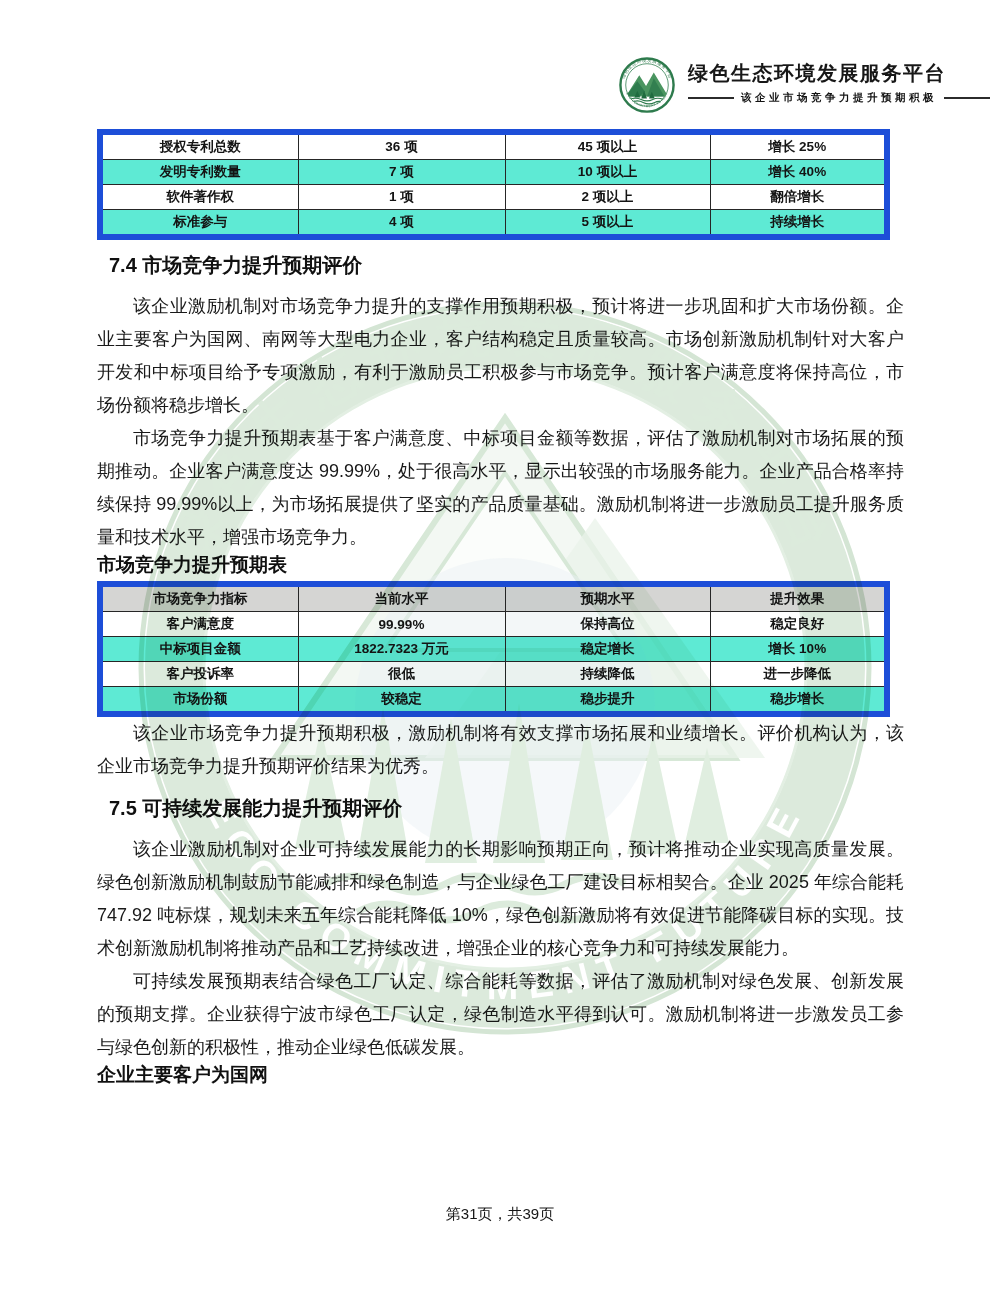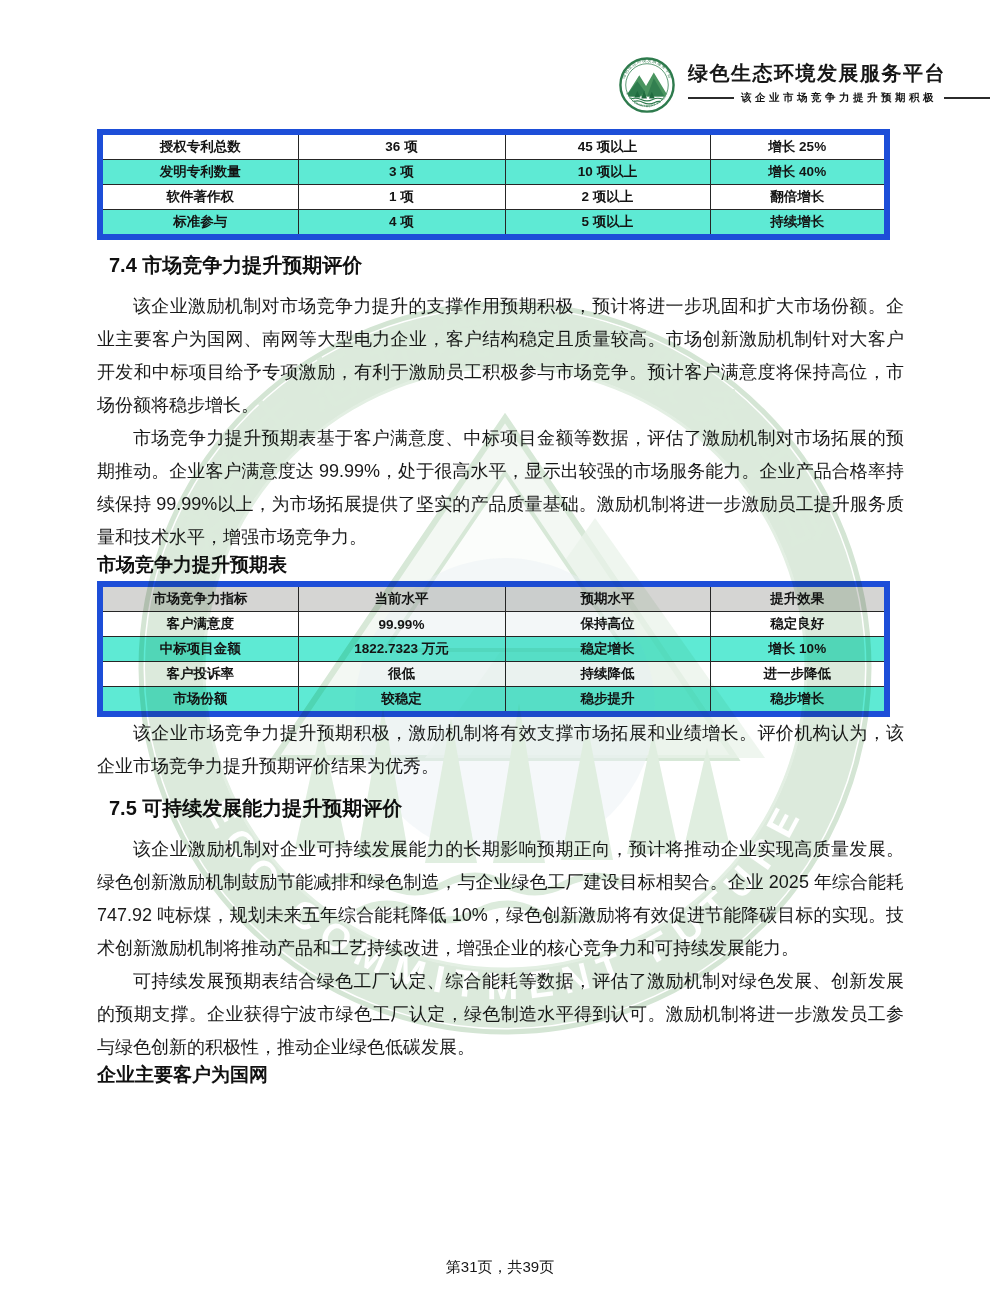--- a/index.html
+++ b/index.html
@@ -40,21 +40,21 @@
   .mt-p3{margin-top:2px;}
   .mt-t2title{margin-top:6px;}
   .mt-table2{margin-top:5px;}
   .mt-p4{margin-top:18px;}
   .mt-h75{margin-top:10px;}
   .mt-p5{margin-top:4px;}
   .mt-p6{margin-top:4px;}
   .mt-t3title{margin-top:12px;}
 
   
-  .footer{position:absolute;top:1258px;left:0;width:1000px;text-align:center;font-size:15px;color:#161616;}
+  .footer{position:absolute;top:1205px;left:0;width:1000px;text-align:center;font-size:15px;color:#161616;}
 
   
   .watermark{
     position:absolute;left:125px;top:288px;width:760px;height:760px;
     mix-blend-mode:multiply;pointer-events:none;z-index:30;
   }
 </style>
 </head>
 <body>
 
@@ -109,21 +109,21 @@
       </colgroup>
     <tbody>
       <tr>
         <td>授权专利总数</td>
         <td>36 项</td>
         <td>45 项以上</td>
         <td>增长 25%</td>
       </tr>
       <tr class="alt">
         <td>发明专利数量</td>
-        <td>3 项</td>
+        <td>7 项</td>
         <td>10 项以上</td>
         <td>增长 40%</td>
       </tr>
       <tr>
         <td>软件著作权</td>
         <td>1 项</td>
         <td>2 项以上</td>
         <td>翻倍增长</td>
       </tr>
       <tr class="alt">

